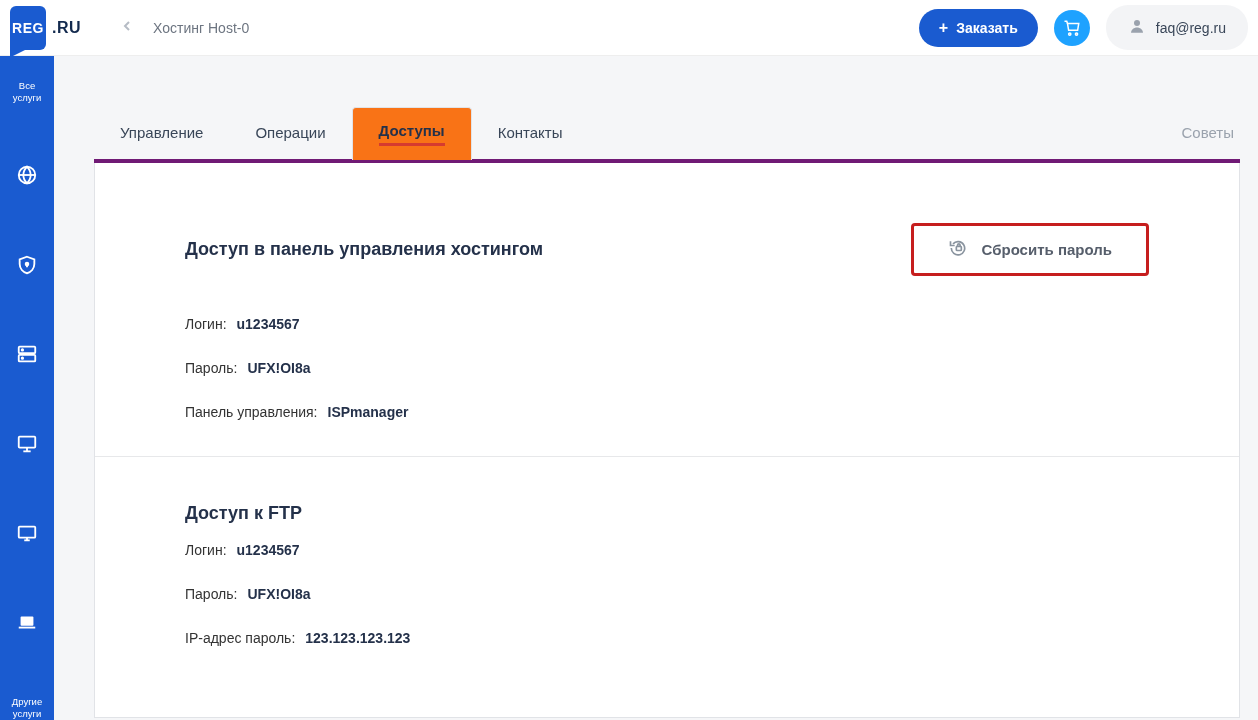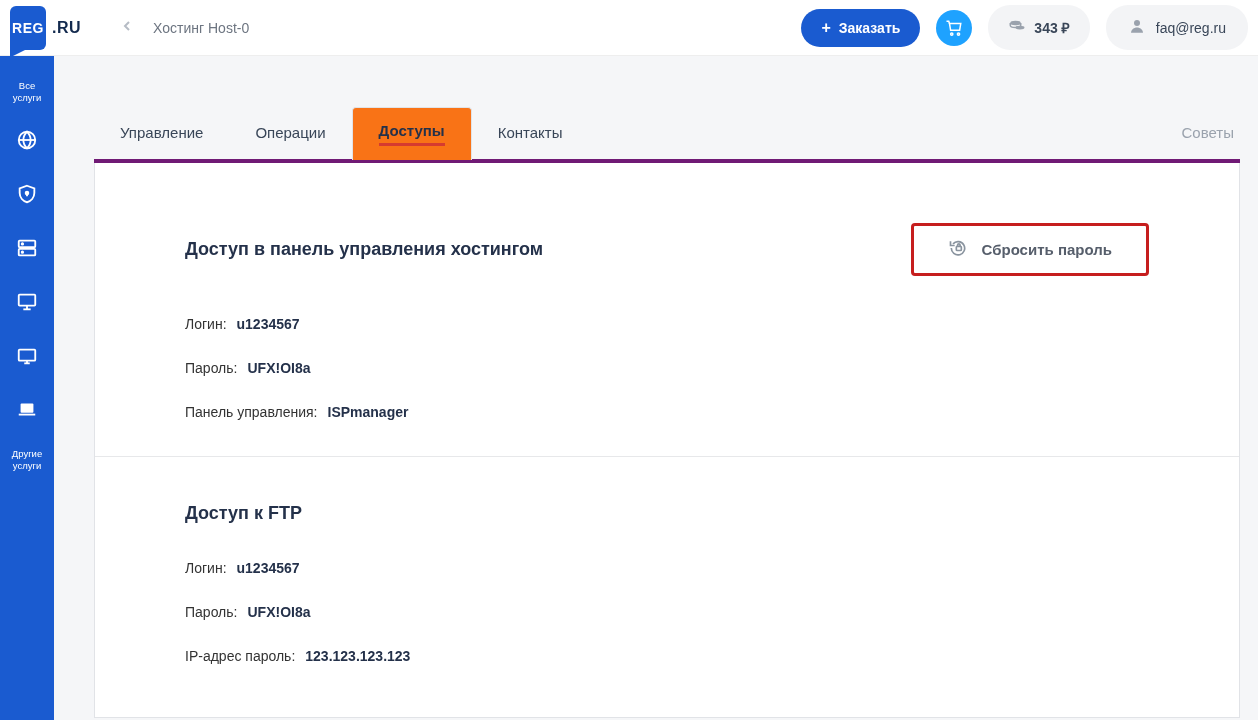--- a/index.html
+++ b/index.html
@@ -122,20 +122,21 @@
   top: 56px;
   left: 0;
   width: 54px;
   height: 664px;
   background: #1a5bd0;
   display: flex;
   flex-direction: column;
   align-items: center;
   padding-top: 24px;
   gap: 10px;
+  justify-content: space-between;
 }
 .side-label {
   color: #fff;
   font-size: 9.5px;
   text-align: center;
   line-height: 12px;
 }
 .side-icon {
   width: 36px;
   height: 36px;
@@ -265,30 +266,20 @@
       <span style="font-size:16px;font-weight:900">+</span>
       <span>Заказать</span>
     </div>
     <div class="cart-btn">
       <svg viewBox="0 0 24 24" width="18" height="18" fill="none" stroke="#fff" stroke-width="2">
           <path d="M6 6h15l-1.5 9h-12z"></path>
           <circle cx="9" cy="20" r="1.5"></circle>
           <circle cx="18" cy="20" r="1.5"></circle>
           <path d="M6 6l-1-3H2"></path>
         </svg>
-    </div>
-    <div class="balance">
-      <span class="coins">
-        <svg viewBox="0 0 24 24" width="18" height="18" fill="#9aa2ad">
-            <ellipse cx="10" cy="8" rx="7" ry="3"></ellipse>
-            <path d="M3 8v3c0 1.7 3.1 3 7 3s7-1.3 7-3V8" fill="none" stroke="#9aa2ad" stroke-width="2"></path>
-            <ellipse cx="16" cy="14" rx="6" ry="2.5" fill="#9aa2ad"></ellipse>
-          </svg>
-      </span>
-      <span>343 ₽</span>
     </div>
     <div class="user-email">
       <span>
         <svg viewBox="0 0 24 24" width="18" height="18" fill="#9aa2ad">
             <circle cx="12" cy="8" r="4"></circle>
             <path d="M4 21c0-4 4-7 8-7s8 3 8 7"></path>
           </svg>
       </span>
       <span>faq@reg.ru</span>
     </div>
@@ -385,21 +376,21 @@
       <span class="field-label">Пароль:</span>
       <span class="field-value">UFX!OI8a</span>
     </div>
     <div class="field">
       <span class="field-label">Панель управления:</span>
       <span class="field-value">ISPmanager</span>
     </div>
 
     <hr class="divider">
 
-    <div class="section-title" style="margin-bottom:36px">Доступ к FTP</div>
+    <div class="section-title" style="margin-bottom:18px">Доступ к FTP</div>
     <div class="field">
       <span class="field-label">Логин:</span>
       <span class="field-value">u1234567</span>
     </div>
     <div class="field">
       <span class="field-label">Пароль:</span>
       <span class="field-value">UFX!OI8a</span>
     </div>
     <div class="field" style="margin-bottom:0">
       <span class="field-label">IP-адрес пароль:</span>

